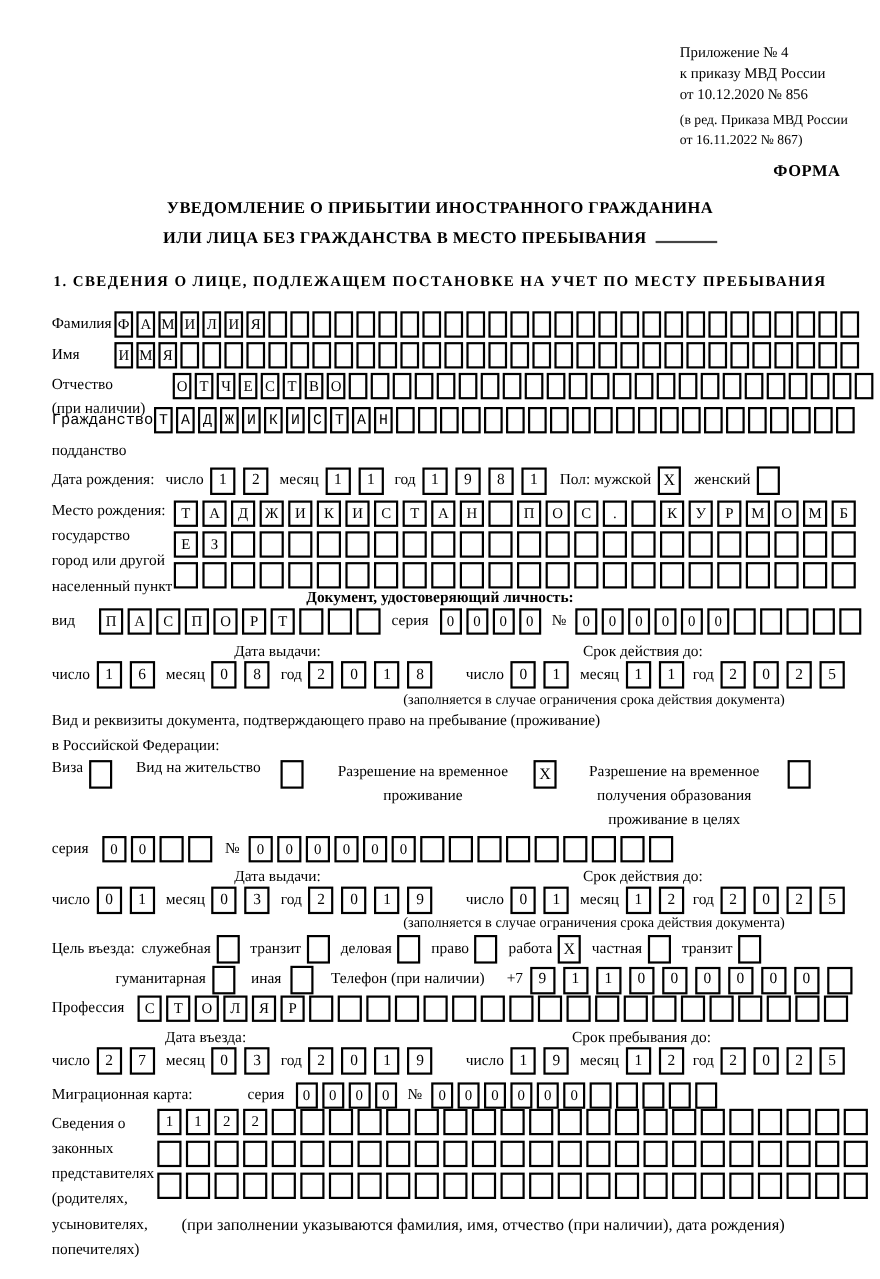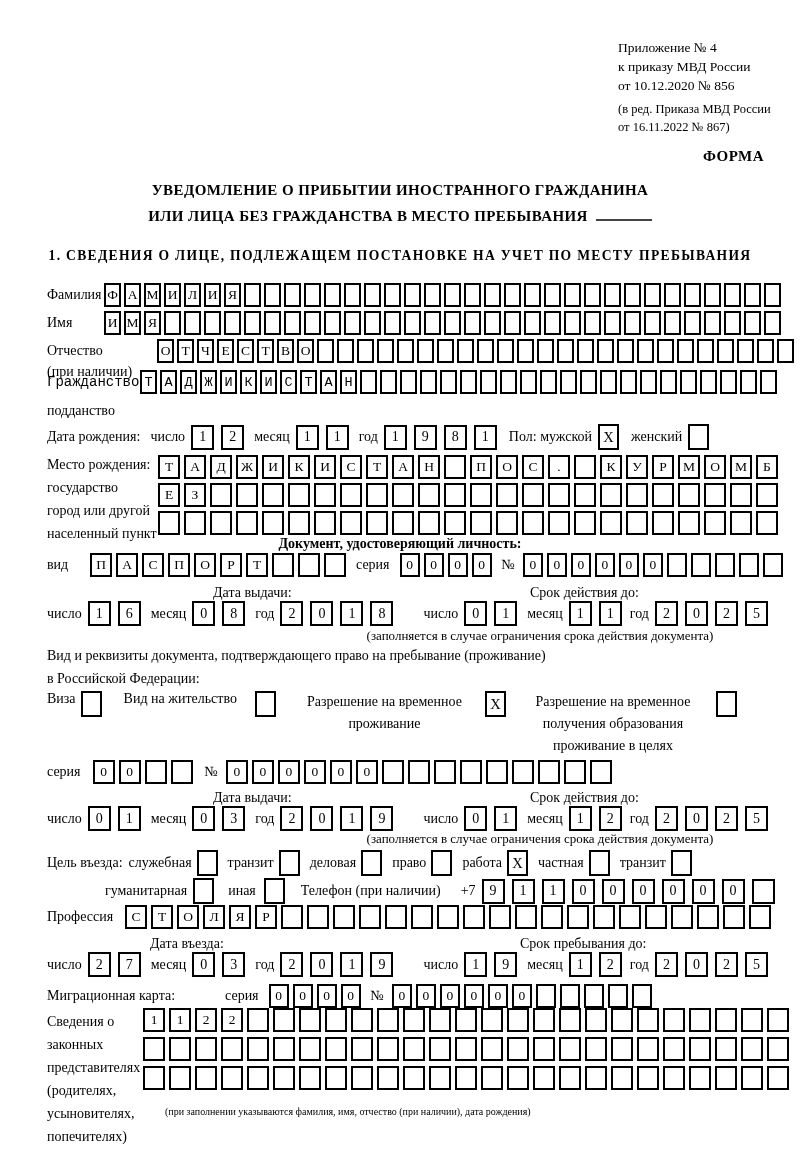--- a/index.html
+++ b/index.html
@@ -738,15 +738,15 @@
       <span class="cell"></span>
       <span class="cell"></span>
       <span class="cell"></span>
       <span class="cell"></span>
       <span class="cell"></span>
       <span class="cell"></span>
       <span class="cell"></span>
       <span class="cell"></span>
       <span class="cell"></span>
     </div>
-  <div class="abs note" style="left:165px;top:1106px;font-size:10px;">(при заполнении указываются фамилия, имя, отчество (при наличии), дата рождения)</div>
+  <div class="abs note" style="left:165px;top:1106px;font-size:15px;">(при заполнении указываются фамилия, имя, отчество (при наличии), дата рождения)</div>
 
 </div>
 
 </body></html>

